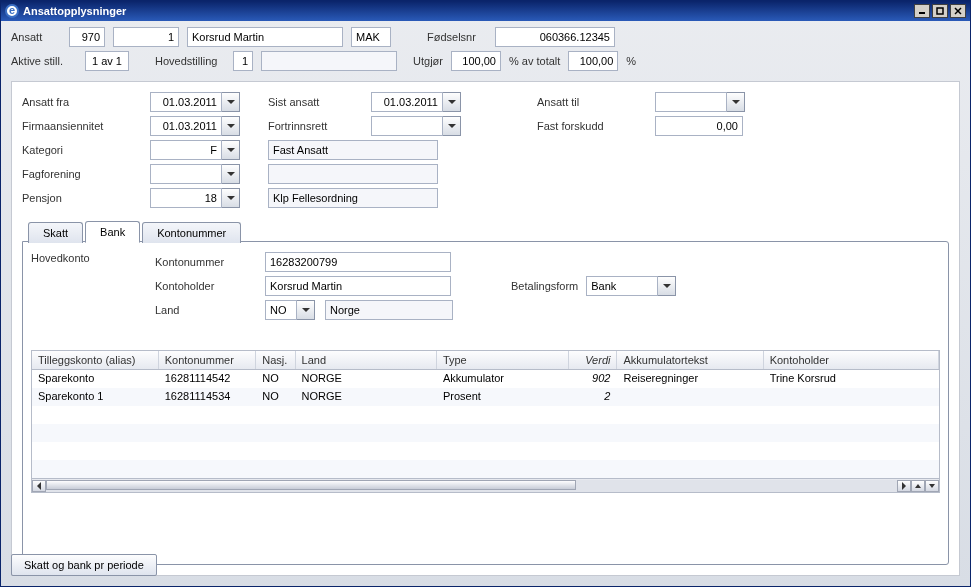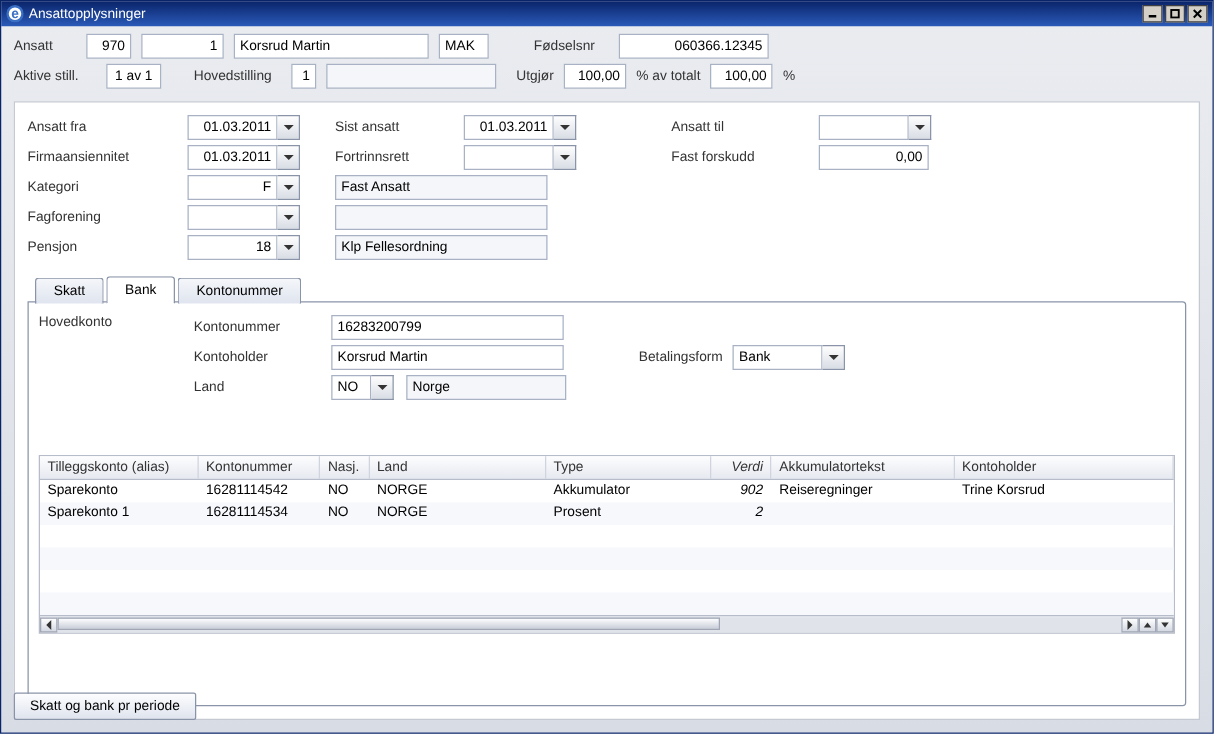--- a/index.html
+++ b/index.html
@@ -1,20 +1,20 @@
 <!DOCTYPE html>
 <html><head>
 <meta charset="utf-8">
 <style>
 * { box-sizing: border-box; margin: 0; padding: 0; font-family: Tahoma, Arial, sans-serif; font-size: 11px; }
 body { background: #ffffff; }
 .window { width: 971px; height: 587px; border: 1px solid #0a246a; background: linear-gradient(to bottom, #eaecf0, #d8dde5); display: flex; flex-direction: column; position: relative; }
 .titlebar { height: 20px; background: linear-gradient(to bottom, #0a246a, #2a5ab8); color: #fff; display: flex; align-items: center; padding: 0 4px; }
 .titlebar-icon { width: 14px; height: 14px; margin-right: 4px; display: inline-flex; align-items: center; justify-content: center; }
-.titlebar-title { font-weight: normal; flex: 1; }
+.titlebar-title { font-weight: bold; flex: 1; }
 .titlebar-buttons { display: flex; gap: 2px; }
 .winbtn { width: 16px; height: 14px; background: #d4d0c8; border: 1px solid #404040; display: flex; align-items: center; justify-content: center; font-size: 9px; cursor: pointer; }
 .content { flex: 1; padding: 6px 10px 10px 10px; display: flex; flex-direction: column; }
 .toprow { display: flex; align-items: center; gap: 8px; margin-bottom: 4px; }
 .toprow2 { display: flex; align-items: center; gap: 8px; margin-bottom: 10px; }
 .label { color: #333; }
 .field { height: 20px; border: 1px solid #a9b2c4; background: #fff; padding: 2px 4px; display: flex; align-items: center; }
 .field.right { justify-content: flex-end; }
 .field.readonly { background: #f5f6fa; }
 .panel { background: #fff; border: 1px solid #c5c9d2; padding: 10px; flex: 1; display: flex; flex-direction: column; position: relative; }
@@ -23,21 +23,21 @@
 .dd-btn { width: 18px; height: 20px; border: 1px solid #8a94a8; border-left: none; background: linear-gradient(to bottom, #fefefe, #d8dde5); display: flex; align-items: center; justify-content: center; cursor: pointer; }
 .chev-down { width: 0; height: 0; border-left: 4px solid transparent; border-right: 4px solid transparent; border-top: 4px solid #333; }
 .row1 { display: flex; gap: 28px; align-items: center; margin-bottom: 4px; }
 .col-lbl { width: 100px; }
 .col-lbl2 { width: 75px; }
 .col-fld-lg { width: 170px; }
 .tabs-area { margin-top: 8px; }
 .tabstrip { display: flex; align-items: flex-end; margin-bottom: -1px; padding-left: 6px; }
 .tab { padding: 4px 14px; border: 1px solid #8a94a8; border-bottom: none; background: linear-gradient(to bottom, #f4f6fa, #dfe4ee); margin-right: 2px; border-radius: 3px 3px 0 0; cursor: pointer; position: relative; top: 1px; }
 .tab.active { background: #fff; z-index: 2; border-bottom: 1px solid #fff; font-weight: normal; }
-.tabbody { border: 1px solid #8a94a8; background: #fff; padding: 10px 8px 8px 8px; border-radius: 0 3px 3px 3px; flex: 1; display: flex; flex-direction: column; gap: 14px; }
+.tabbody { border: 1px solid #8a94a8; background: #fff; padding: 10px 8px 8px 8px; border-radius: 0 3px 3px 3px; flex: 1; display: flex; flex-direction: column; }
 .bank-upper { display: flex; gap: 24px; }
 .bank-left-lbl { width: 100px; }
 .bank-fields { display: flex; flex-direction: column; gap: 4px; }
 .f-row { display: flex; align-items: center; gap: 10px; }
 .f-lbl { width: 100px; }
 .bank-right { display: flex; align-items: center; gap: 8px; }
 .grid-wrap { margin-top: 30px; border: 1px solid #b6bcc9; flex: 0 0 auto; display: flex; flex-direction: column; }
 .grid-header { display: flex; background: linear-gradient(to bottom, #fdfdfe, #e6e9f0); border-bottom: 1px solid #b6bcc9; }
 .gh-cell { padding: 3px 6px; border-right: 1px solid #cfd4de; font-weight: normal; color: #333; }
 .grid-body { }

